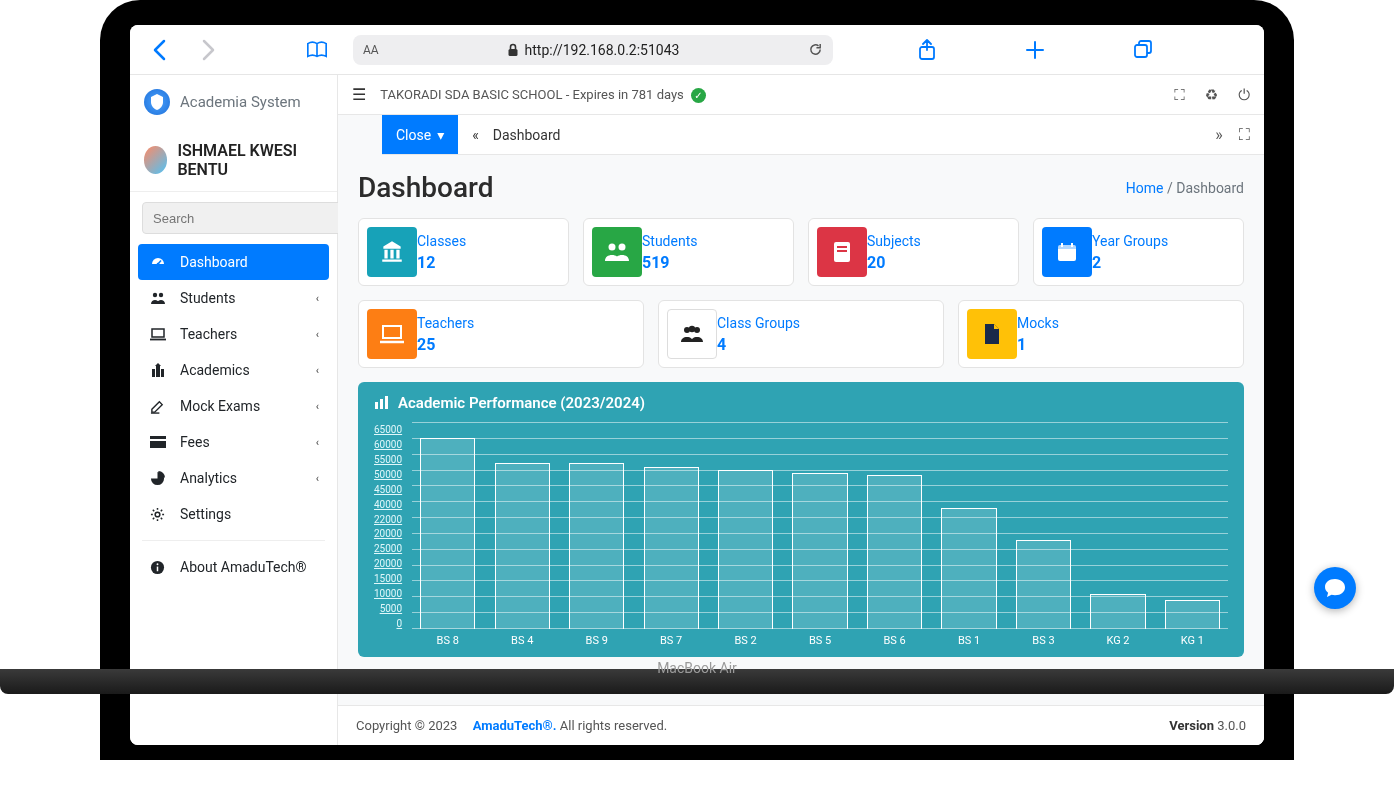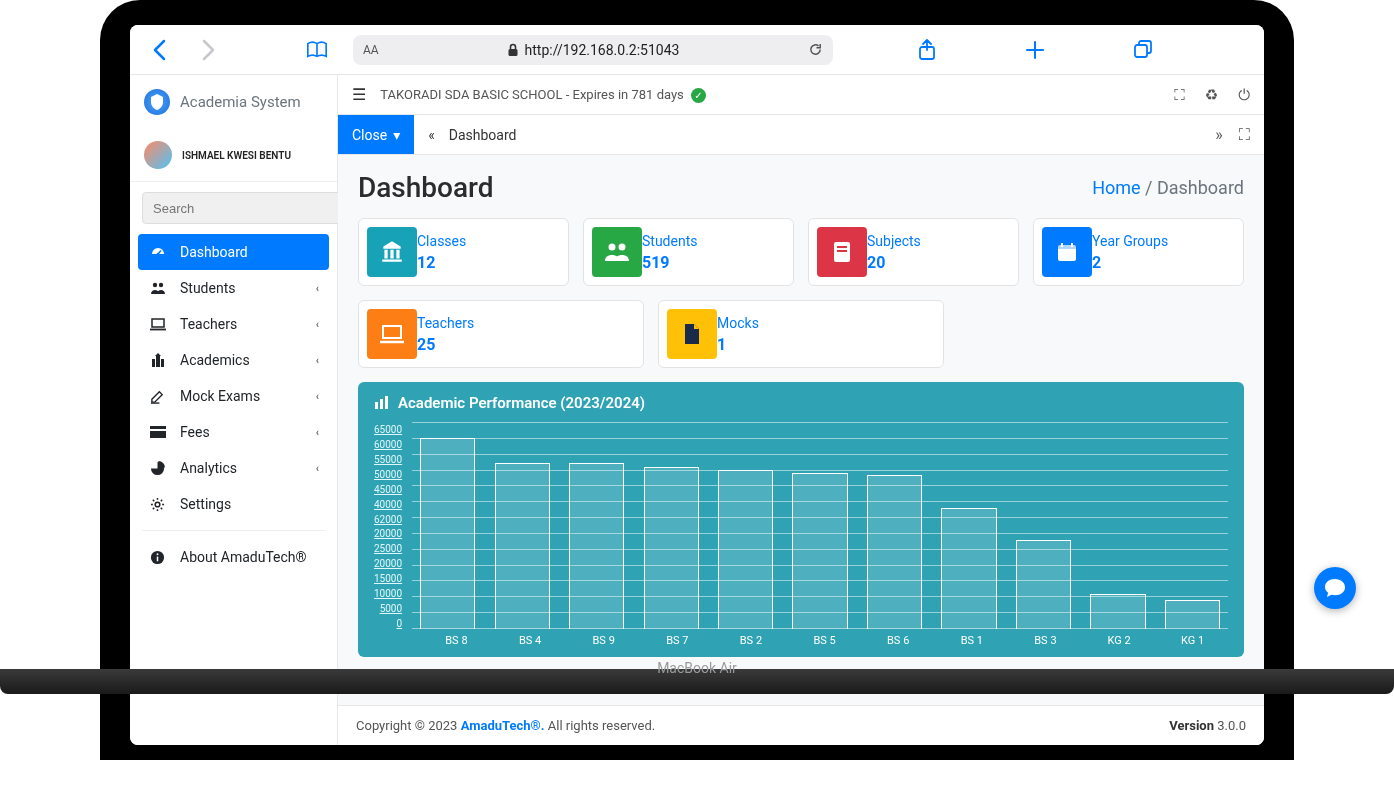--- a/index.html
+++ b/index.html
@@ -17,68 +17,68 @@
 .addr-bar { flex:1; max-width:480px; height:30px; background:#eeeef0; border-radius:8px; display:flex; align-items:center; justify-content:center; gap:6px; font-size:14px; color:#222; position:relative;}
 .addr-bar .aa { position:absolute; left:10px; font-size:12px; color:#555; }
 .addr-bar .reload { position:absolute; right:10px; color:#555; }
 
 .app { flex:1; display:flex; overflow:hidden; }
 .sidebar { width:208px; background:#fff; border-right:1px solid #e7e7e7; display:flex; flex-direction:column; }
 .brand { display:flex; align-items:center; gap:10px; padding:14px 14px; color:#6c757d; font-size:15px; }
 .brand .shield { width:26px; height:26px; border-radius:50%; background:radial-gradient(#4aa3ff,#1e6fd8); display:flex; align-items:center; justify-content:center; color:#fff; font-size:14px;}
 .user-row { display:flex; align-items:center; gap:10px; padding:12px 14px; border-bottom:1px solid #eee;}
 .avatar { width:28px; height:28px; border-radius:50%; background:linear-gradient(135deg,#ff8a65,#4fc3f7); }
-.user-name { font-size:10px; font-weight:600; color:#222; }
+.user-name { font-size:16px; font-weight:600; color:#222; }
 .search-wrap { padding:10px 12px; display:flex; gap:6px; }
 .search-wrap input { flex:1; height:32px; border:1px solid #ddd; border-radius:4px 0 0 4px; padding:0 10px; font-size:13px; background:#f0f0f0;}
 .search-btn { width:40px; border:1px solid #ddd; border-left:none; border-radius:0 4px 4px 0; background:#f5f5f5; display:flex; align-items:center; justify-content:center; color:#555; cursor:pointer;}
 .menu { list-style:none; padding:0 8px; }
 .menu li { display:flex; align-items:center; gap:12px; padding:10px 12px; border-radius:4px; font-size:14px; color:#212529; cursor:pointer; position:relative;}
 .menu li.active { background:#007bff; color:#fff; }
 .menu li .m-icon { width:18px; text-align:center; color:inherit; }
 .menu li .chev { position:absolute; right:10px; font-size:11px; color:#444; }
 .menu hr { border:none; border-top:1px solid #eee; margin:8px 4px;}
 
 .main { flex:1; display:flex; flex-direction:column; background:#f8f9fa; }
 .topbar { height:40px; background:#fff; border-bottom:1px solid #e7e7e7; display:flex; align-items:center; padding:0 14px; gap:14px; font-size:13px; color:#555;}
 .topbar .ham { font-size:16px; color:#333; cursor:pointer;}
 .topbar .right-icons { margin-left:auto; display:flex; gap:20px; color:#555; font-size:15px;}
 .check-badge { width:15px; height:15px; border-radius:50%; background:#28a745; color:#fff; display:inline-flex; align-items:center; justify-content:center; font-size:10px; margin-left:4px;}
-.crumb-bar { height:40px; background:#fff; border-bottom:1px solid #e7e7e7; display:flex; align-items:center; }
+.crumb-bar { height:40px; background:#fff; border-bottom:1px solid #e7e7e7; display:flex; align-items:center;margin-left:44px; }
 .close-btn { background:#007bff; color:#fff; height:100%; padding:0 14px; display:flex; align-items:center; gap:6px; font-size:14px; cursor:pointer;}
 .crumb-bar .dbl-chev { padding:0 14px; font-size:14px; color:#333; cursor:pointer;}
 .crumb-title { font-size:14px; color:#333; }
 .crumb-bar .r { margin-left:auto; display:flex; gap:16px; padding-right:14px; color:#555;}
 .content { padding:16px 20px 0 20px; overflow:auto; flex:1;}
 .page-head { display:flex; align-items:center; margin-bottom:14px;}
 .page-head h1 { font-size:28px; font-weight:500; color:#2c2c2c;}
-.breadcrumb { margin-left:auto; font-size:18px; color:#6c757d;}
+.breadcrumb { margin-left:auto; font-size:14px; color:#6c757d;}
 .breadcrumb a { color:#007bff; text-decoration:none;}
 .cards { display:grid; grid-template-columns:repeat(4,1fr); gap:14px; margin-bottom:14px;}
 .cards2 { display:grid; grid-template-columns:repeat(3,1fr); gap:14px; margin-bottom:14px;}
 .card { background:#fff; border:1px solid #e3e3e3; border-radius:6px; display:flex; align-items:center; padding:8px; gap:0;}
 .card .ico { width:50px; height:50px; border-radius:4px; display:flex; align-items:center; justify-content:center; color:#fff; font-size:22px;}
 .card .txt .lbl { color:#007bff; font-size:14px; }
 .card .txt .val { color:#007bff; font-weight:700; font-size:16px; margin-top:4px;}
 .C-teal{background:#17a2b8;} .C-green{background:#28a745;} .C-red{background:#dc3545;} .C-blue{background:#007bff;} .C-orange{background:#fd7e14;} .C-white{background:#fff; border:1px solid #ddd; color:#222 !important;} .C-gold{background:#ffc107;}
 .chart-panel { background:#2fa3b3; border-radius:6px; padding:12px 16px 10px 16px; color:#fff; height:275px; display:flex; flex-direction:column;}
 .chart-panel .ch-title { font-size:15px; font-weight:600; margin-bottom:10px; display:flex; align-items:center; gap:8px;}
 .chart-area { flex:1; display:flex; gap:6px; }
 .y-axis { display:flex; flex-direction:column; justify-content:space-between; font-size:10px; color:#e0f7fa; text-align:right; padding:2px 4px 18px 0;text-decoration:underline;}
 .plot { flex:1; position:relative; }
 .grid-lines { position:absolute; inset:0 0 18px 0; display:flex; flex-direction:column; justify-content:space-between;}
 .grid-lines div { border-top:1px solid rgba(255,255,255,.5); height:0;}
 .bars { position:absolute; inset:0 0 18px 0; display:flex; align-items:flex-end; gap:2.4%; padding:0 8px;}
 .bar { flex:1; background:rgba(255,255,255,.15); border:1px solid #fff; border-bottom:none;}
-.x-labels { position:absolute; left:9px; right:0; bottom:0; display:flex; gap:2.4%; padding:0 8px; font-size:11px;justify-content:flex-end;}
+.x-labels { position:absolute; left:0; right:0; bottom:0; display:flex; gap:2.4%; padding:0 8px; font-size:11px;}
 .x-labels span { flex:1; text-align:center;}
 .fab { position:absolute; right:38px; bottom:115px; width:42px; height:42px; border-radius:50%; background:#007bff; color:#fff; display:flex; align-items:center; justify-content:center; font-size:20px; box-shadow:0 2px 8px rgba(0,0,0,.3); cursor:pointer;}
 .footer { height:40px; background:#fff; border-top:1px solid #e7e7e7; display:flex; align-items:center; padding:0 18px; font-size:13px; color:#555;}
 .footer .r { margin-left:auto;}
-.footer b, .footer a { color:#007bff; text-decoration:none; font-weight:700;}
+.footer b, .footer a { color:#007bff; text-decoration:none; font-weight:700;margin-left:12px;}
 svg { display:block; }
 </style>
 </head>
 <body>
 
 <div class="device">
  <div class="laptop-frame">
   <div class="screen">
 
    <div class="browser-bar">
@@ -356,20 +356,34 @@
                       <rect x="4" y="2" width="18" height="12" stroke="#fff" stroke-width="2" fill="none"></rect>
                       <line x1="1" y1="18" x2="25" y2="18" stroke="#fff" stroke-width="2.5"></line>
                     </svg>
                   </div>
             <div class="txt">
                     <div class="lbl">Teachers</div>
                     <div class="val">25</div>
                   </div>
           </div>
           <div class="card">
+            <div class="ico C-white">
+                    <svg width="26" height="20" viewBox="0 0 26 20" fill="#222">
+                      <circle cx="8" cy="6" r="3"></circle>
+                      <circle cx="18" cy="6" r="3"></circle>
+                      <circle cx="13" cy="5" r="3.2"></circle>
+                      <path d="M2 18c0-3 2.5-5 6-5s6 2 6 5M12 18c0-3 2.5-5 6-5s6 2 6 5"></path>
+                    </svg>
+                  </div>
+            <div class="txt">
+                    <div class="lbl">Class Groups</div>
+                    <div class="val">4</div>
+                  </div>
+          </div>
+          <div class="card">
             <div class="ico C-gold">
                     <svg width="20" height="24" viewBox="0 0 20 24" fill="#1a2a4a">
                       <path d="M3 2h9l5 5v15H3z"></path>
                       <path d="M12 2v5h5" fill="#ffc107"></path>
                     </svg>
                   </div>
             <div class="txt">
                     <div class="lbl">Mocks</div>
                     <div class="val">1</div>
                   </div>
@@ -388,21 +402,21 @@
             <span>Academic Performance (2023/2024)</span>
           </div>
           <div class="chart-area">
             <div class="y-axis" id="y-axis">
                     <span>65000</span>
                     <span>60000</span>
                     <span>55000</span>
                     <span>50000</span>
                     <span>45000</span>
                     <span>40000</span>
-                    <span>62000</span>
+                    <span>22000</span>
                     <span>20000</span>
                     <span>25000</span>
                     <span>20000</span>
                     <span>15000</span>
                     <span>10000</span>
                     <span>5000</span>
                     <span>0</span>
                   </div>
             <div class="plot">
               <div class="grid-lines" id="grid-lines">

